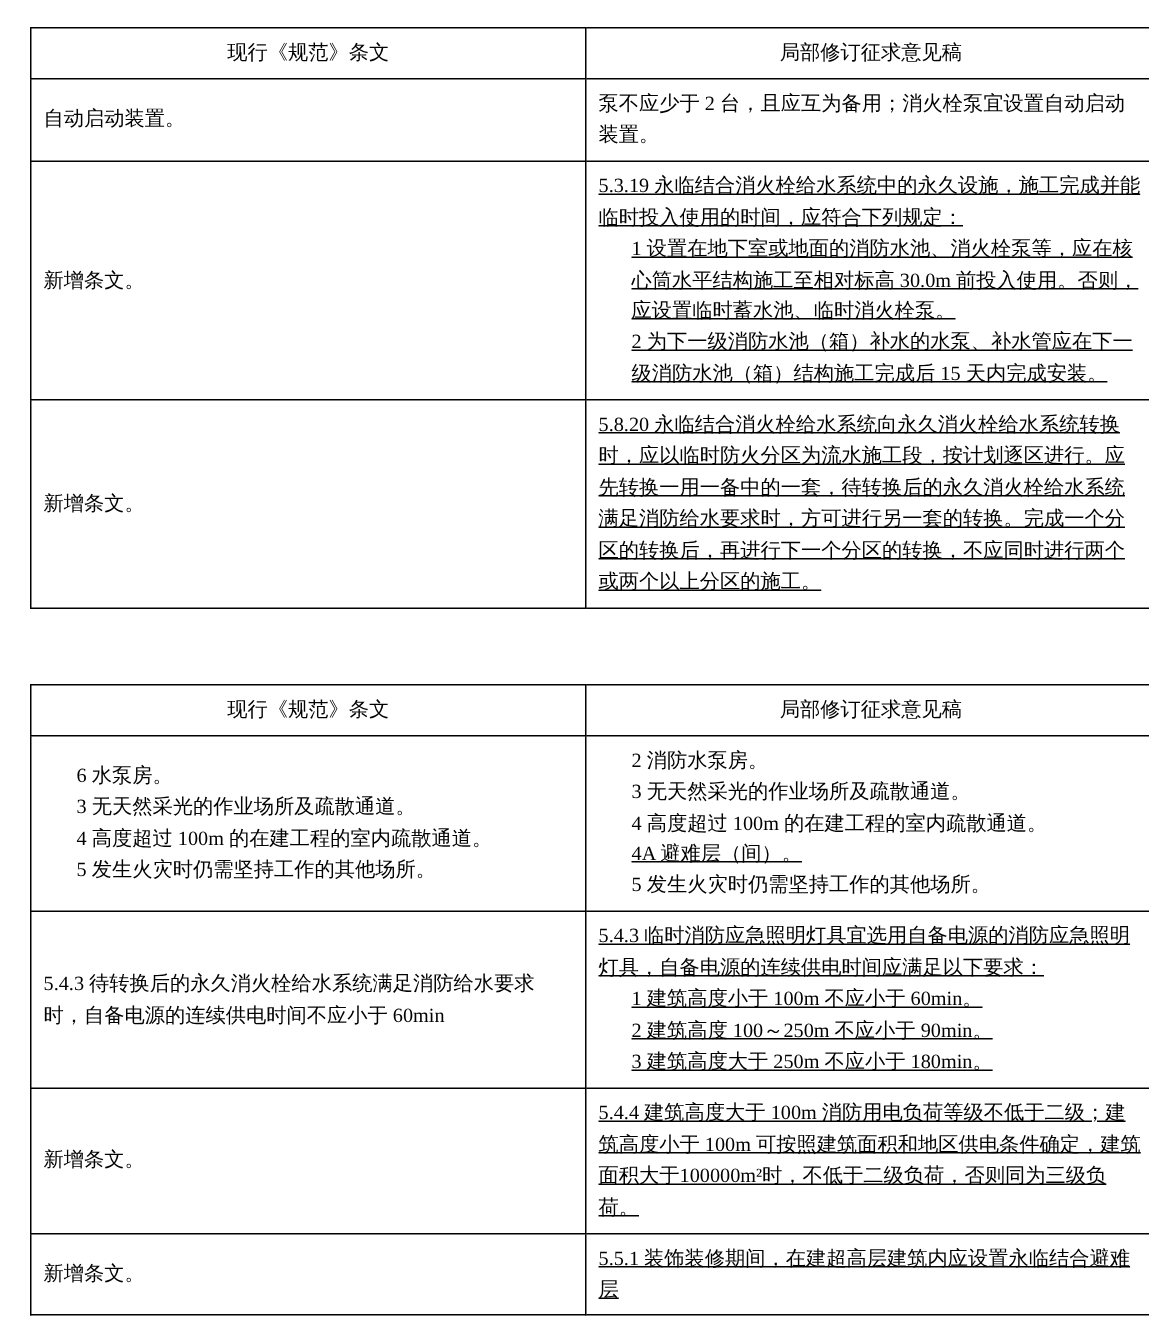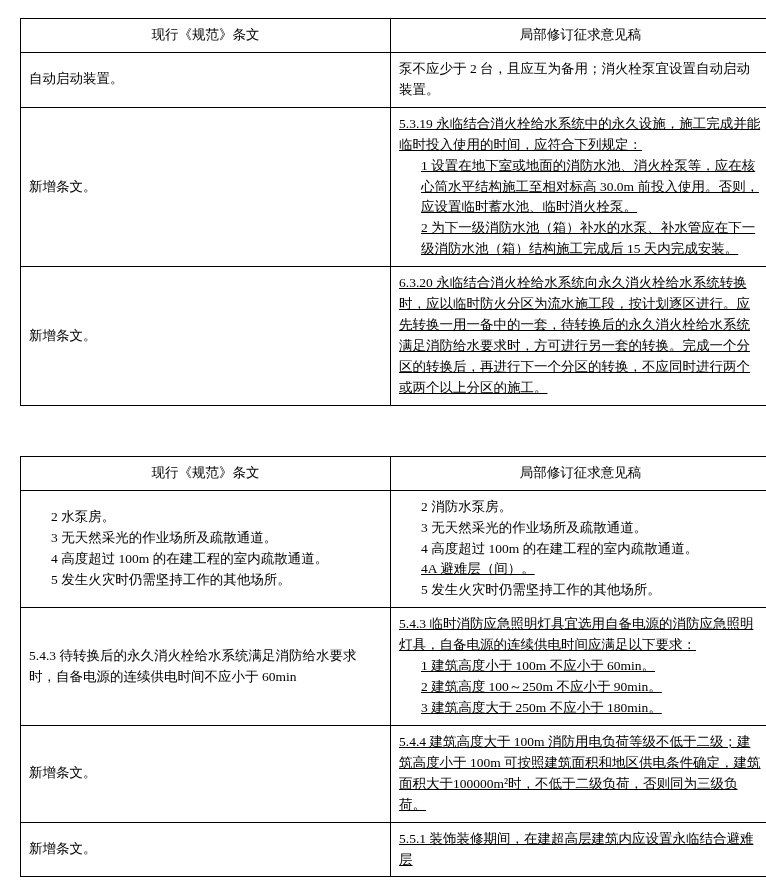--- a/index.html
+++ b/index.html
@@ -85,21 +85,21 @@
           <span class="ln u ind3">1  设置在地下室或地面的消防水池、消火栓泵等，应在核心筒水平结构施工至相对标高 30.0m 前投入使用。否则，应设置临时蓄水池、临时消火栓泵。</span>
           <span class="ln u ind3">2  为下一级消防水池（箱）补水的水泵、补水管应在下一级消防水池（箱）结构施工完成后 15 天内完成安装。</span>
         </td>
       </tr>
 
       <tr>
         <td class="cell-mid">
           <span class="ln">新增条文。</span>
         </td>
         <td class="cell-top">
-          <span class="ln u">6.3.20   永临结合消火栓给水系统向永久消火栓给水系统转换时，应以临时防火分区为流水施工段，按计划逐区进行。应先转换一用一备中的一套，待转换后的永久消火栓给水系统满足消防给水要求时，方可进行另一套的转换。完成一个分区的转换后，再进行下一个分区的转换，不应同时进行两个或两个以上分区的施工。</span>
+          <span class="ln u">5.8.20   永临结合消火栓给水系统向永久消火栓给水系统转换时，应以临时防火分区为流水施工段，按计划逐区进行。应先转换一用一备中的一套，待转换后的永久消火栓给水系统满足消防给水要求时，方可进行另一套的转换。完成一个分区的转换后，再进行下一个分区的转换，不应同时进行两个或两个以上分区的施工。</span>
         </td>
       </tr>
 
     </tbody>
   </table>
   </div>
 
   <div class="spacer-between"></div>
 
   <div class="tbl-wrap">
@@ -109,21 +109,21 @@
           <col class="col-right">
         </colgroup>
     <tbody>
       <tr class="hdr">
         <td>现行《规范》条文</td>
         <td>局部修订征求意见稿</td>
       </tr>
 
       <tr>
         <td class="cell-top">
-          <span class="ln ind3">2  水泵房。</span>
+          <span class="ln ind3">6  水泵房。</span>
           <span class="ln ind3">3  无天然采光的作业场所及疏散通道。</span>
           <span class="ln ind3">4  高度超过 100m 的在建工程的室内疏散通道。</span>
           <span class="ln ind3">5  发生火灾时仍需坚持工作的其他场所。</span>
         </td>
         <td class="cell-top">
           <span class="ln ind3">2  消防水泵房。</span>
           <span class="ln ind3">3  无天然采光的作业场所及疏散通道。</span>
           <span class="ln ind3">4  高度超过 100m 的在建工程的室内疏散通道。</span>
           <span class="ln ind3 u">4A  避难层（间）。</span>
           <span class="ln ind3">5  发生火灾时仍需坚持工作的其他场所。</span>

